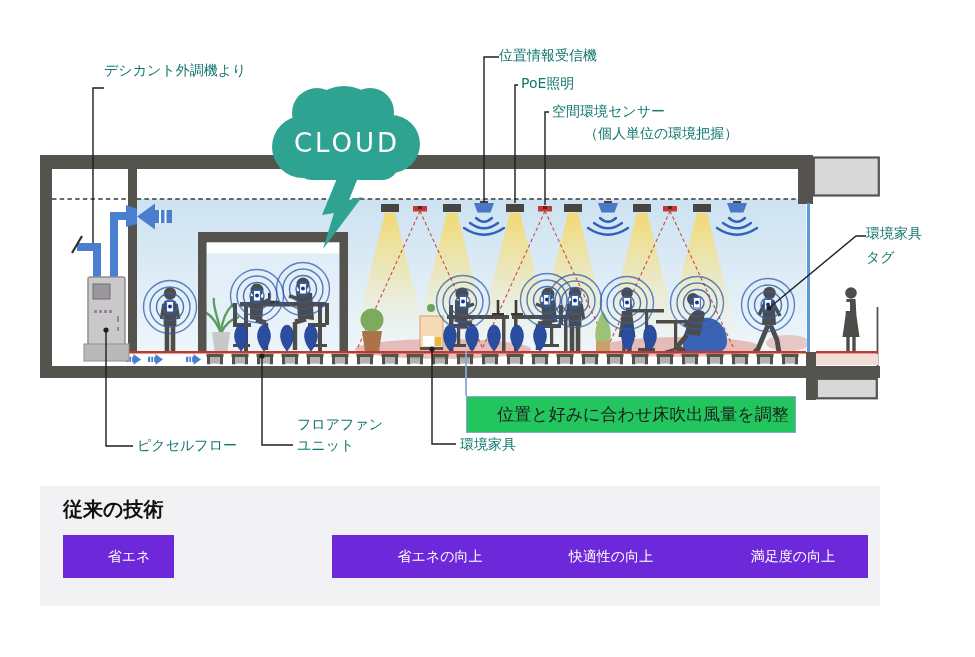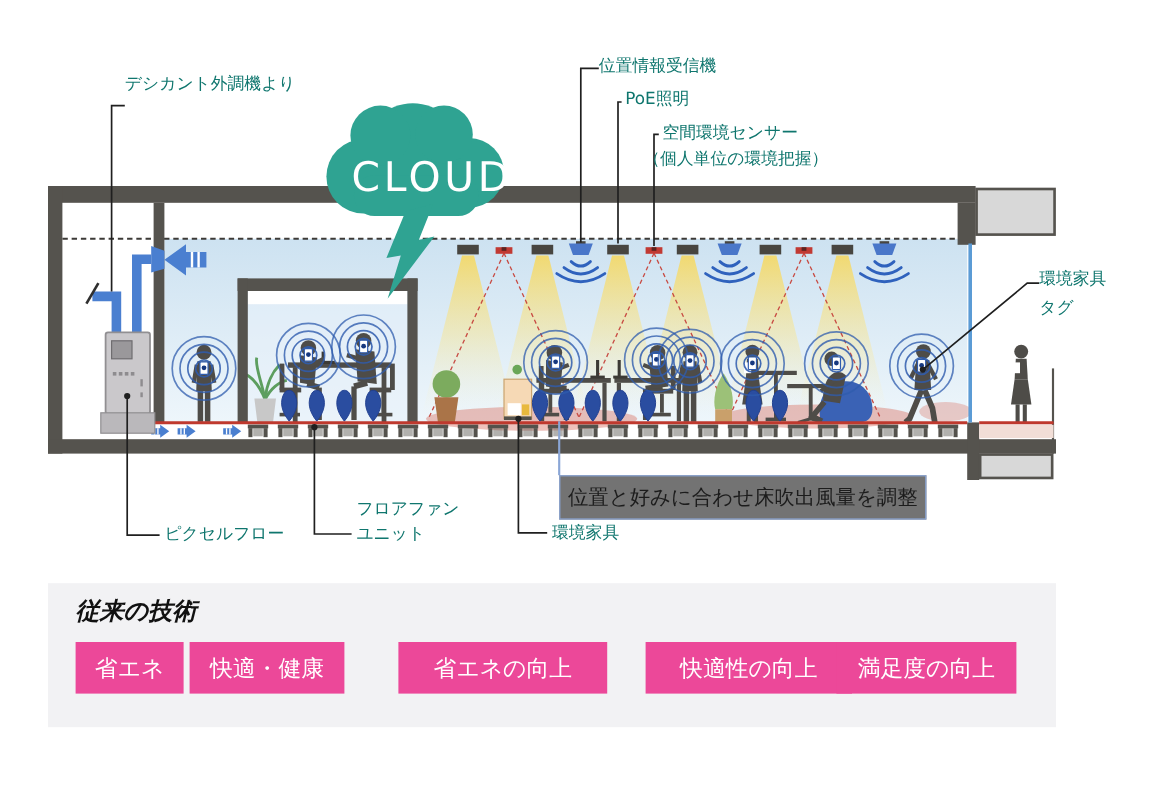--- a/index.html
+++ b/index.html
@@ -1,28 +1,28 @@
 <!DOCTYPE html>
 <html><head>
 <meta charset="utf-8">
 <style>
   html,body{margin:0;padding:0;background:#fff;}
   #stage{position:relative;width:975px;height:657px;background:#fff;overflow:hidden;
          font-family:"DejaVu Sans",sans-serif;color:#1c1c1c;}
   #scene-svg{position:absolute;left:0;top:0;}
   .lbl{position:absolute;font-size:14px;line-height:1.2;white-space:nowrap;color:#0f766e;}
-  .cloud-text{position:absolute;left:293px;top:128px;width:108px;
-              font-size:34px;letter-spacing:3px;color:#fff;font-weight:500;}
+  .cloud-text{position:absolute;left:293px;top:128px;width:108px;text-align:center;
+              font-size:26px;letter-spacing:3px;color:#fff;font-weight:500;}
   .callout{position:absolute;left:466px;top:396px;width:304px;height:35px;
-           border:1.6px solid #8aa6d6;background:#737373;display:flex;align-items:center;
-           justify-content:center;font-size:17px;white-space:nowrap;}
+           border:1.6px solid #8aa6d6;background:#22c55e;display:flex;align-items:center;
+           justify-content:center;font-size:17px;white-space:nowrap;padding-left:24px;}
   .panel{position:absolute;left:40px;top:486px;width:840px;height:120px;background:#f2f2f4;}
-  .panel-title{position:absolute;top:10px;font-size:20px;font-weight:bold;color:#111;font-style:italic;}
-  .chip{position:absolute;top:49px;height:43px;background:#ec4899;color:#fff;
-        display:flex;align-items:center;justify-content:center;font-size:19px;white-space:nowrap;}
+  .panel-title{position:absolute;top:10px;font-size:20px;font-weight:bold;color:#111;}
+  .chip{position:absolute;top:49px;height:43px;background:#6d28d9;color:#fff;
+        display:flex;align-items:center;justify-content:center;font-size:14px;white-space:nowrap;padding-left:21px;}
   .plus{position:absolute;top:42px;left:284px;width:48px;height:56px;display:flex;
         align-items:center;justify-content:center;color:#34a391;font-size:48px;font-weight:bold;}
 </style>
 </head>
 <body>
 
 <div id="stage">
 
 <svg id="scene-svg" width="975" height="657" viewBox="0 0 975 657">
   <defs>
@@ -416,33 +416,32 @@
   </g>
   <path d="M466,351 V396" stroke="#8aa6d6" stroke-width="1.8" fill="none"></path>
 </svg>
 
 <div class="cloud-text">CLOUD</div>
 
 <div class="lbl" style="left:104px;top:62px">デシカント外調機より</div>
 <div class="lbl" style="left:499px;top:47px">位置情報受信機</div>
 <div class="lbl" style="left:521px;top:75px">PoE照明</div>
 <div class="lbl" style="left:552px;top:103px">空間環境センサー</div>
-<div class="lbl" style="left:536px;top:125px">（個人単位の環境把握）</div>
+<div class="lbl" style="left:584px;top:125px">（個人単位の環境把握）</div>
 <div class="lbl" style="left:866px;top:225px">環境家具</div>
 <div class="lbl" style="left:866px;top:249px">タグ</div>
 <div class="lbl" style="left:137px;top:437px">ピクセルフロー</div>
 <div class="lbl" style="left:297px;top:416px">フロアファン</div>
 <div class="lbl" style="left:297px;top:437px">ユニット</div>
 <div class="lbl" style="left:460px;top:436px">環境家具</div>
 
 <div class="callout">位置と好みに合わせ床吹出風量を調整</div>
 
 <div class="panel">
   <div class="panel-title" style="left:23px">従来の技術</div>
   <div class="chip" style="left:23px;width:90px">省エネ</div>
-  <div class="chip" style="left:118px;width:129px">快適・健康</div>
   <div class="plus">+</div>
   <div class="chip" style="left:292px;width:174px">省エネの向上</div>
-  <div class="chip" style="left:498px;width:172px">快適性の向上</div>
+  <div class="chip" style="left:464px;width:172px">快適性の向上</div>
   <div class="chip" style="left:657px;width:150px">満足度の向上</div>
 </div>
 
 </div>
 
 </body></html>

